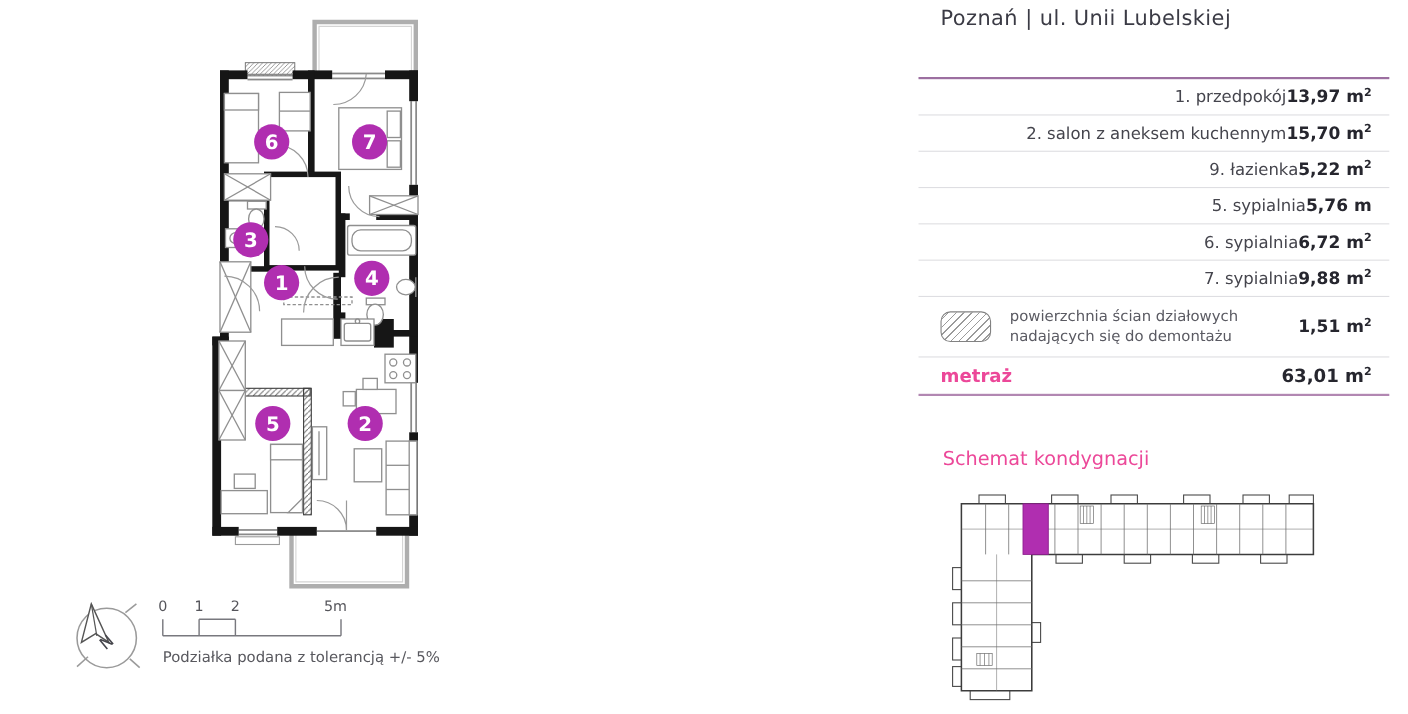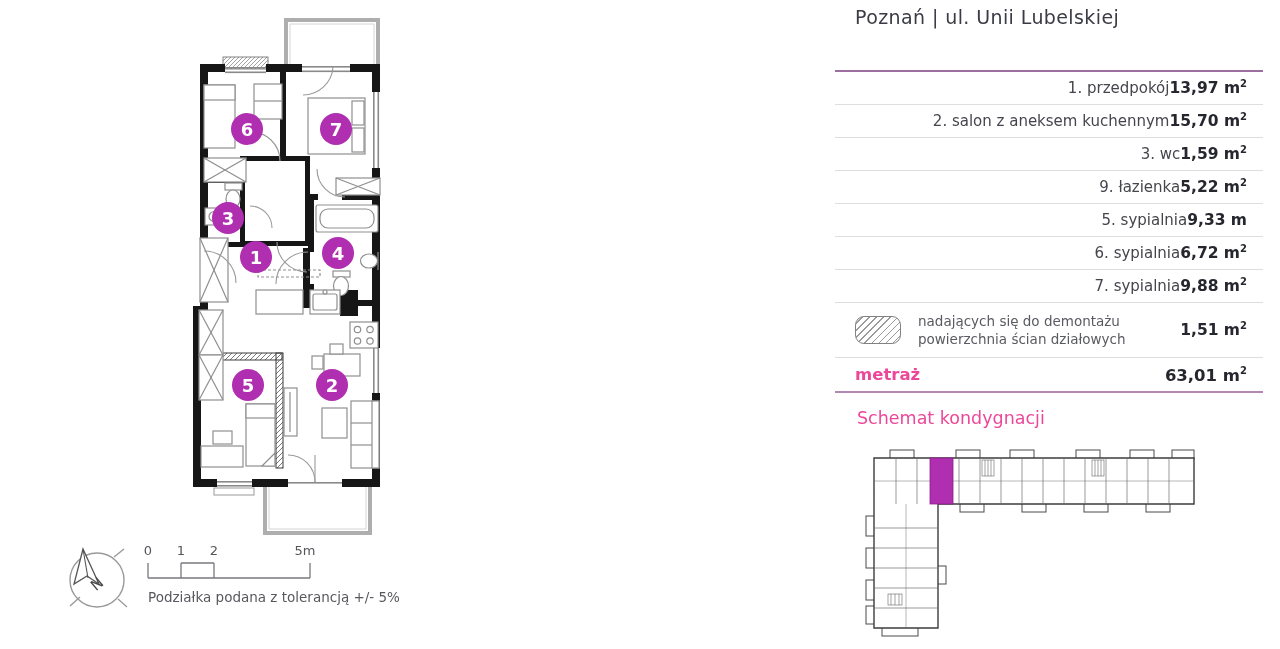--- a/index.html
+++ b/index.html
@@ -268,45 +268,41 @@
 <div class="rooms-table">
   <div class="trow">
     <span class="trow-label">1. przedpokój</span>
     <span class="trow-value"><span>13,97 m</span><sup class="sup">2</sup></span>
   </div>
   <div class="trow">
     <span class="trow-label">2. salon z aneksem kuchennym</span>
     <span class="trow-value"><span>15,70 m</span><sup class="sup">2</sup></span>
   </div>
   <div class="trow">
-    <span class="trow-label">3. wc</span>
-    <span class="trow-value"><span>1,59 m</span><sup class="sup">2</sup></span>
-  </div>
-  <div class="trow">
     <span class="trow-label">9. łazienka</span>
     <span class="trow-value"><span>5,22 m</span><sup class="sup">2</sup></span>
   </div>
   <div class="trow">
     <span class="trow-label">5. sypialnia</span>
-    <span class="trow-value"><span>9,33 m</span><sup class="sup"></sup></span>
+    <span class="trow-value"><span>5,76 m</span><sup class="sup"></sup></span>
   </div>
   <div class="trow">
     <span class="trow-label">6. sypialnia</span>
     <span class="trow-value"><span>6,72 m</span><sup class="sup">2</sup></span>
   </div>
   <div class="trow">
     <span class="trow-label">7. sypialnia</span>
     <span class="trow-value"><span>9,88 m</span><sup class="sup">2</sup></span>
   </div>
 
   <div class="partition-row">
     <div class="hatch-swatch"></div>
     <div class="partition-text">
+      <div>powierzchnia ścian działowych</div>
       <div>nadających się do demontażu</div>
-      <div>powierzchnia ścian działowych</div>
     </div>
     <span class="trow-value"><span>1,51 m</span><sup class="sup">2</sup></span>
   </div>
 
   <div class="total-row">
     <span class="total-label">metraż</span>
     <span class="total-value"><span>63,01 m</span><sup class="sup">2</sup></span>
   </div>
 </div>
 

